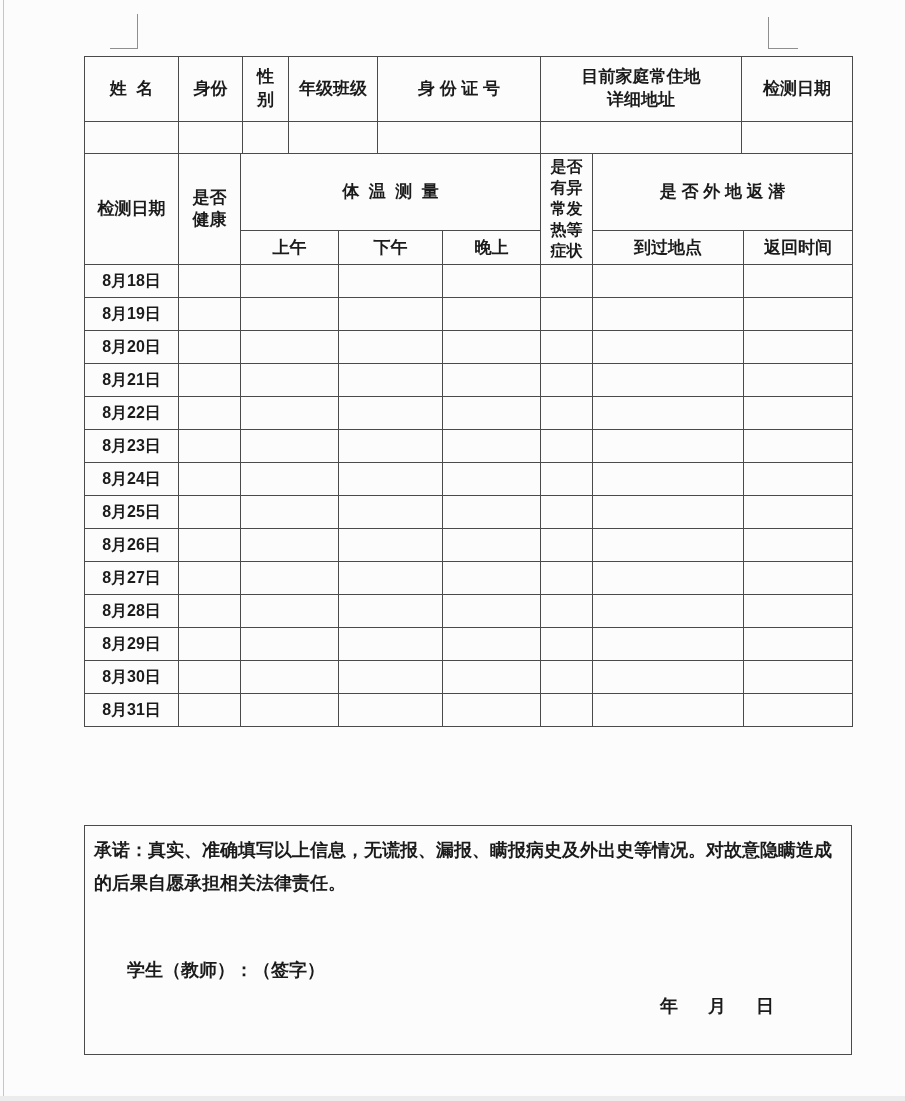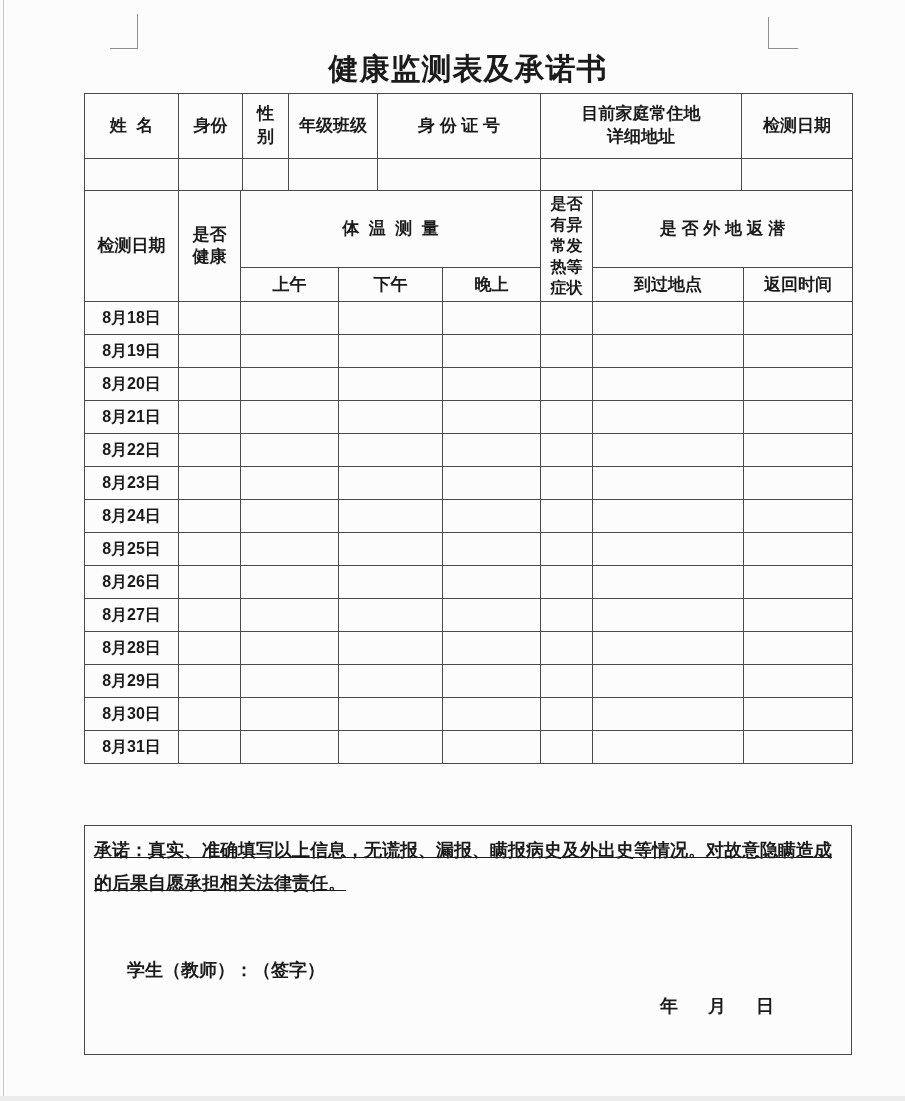--- a/index.html
+++ b/index.html
@@ -55,37 +55,36 @@
   .fever-cell .lbl { line-height: 21px; }
   .commit-box {
     position: absolute; left: 84px; top: 825px;
     width: 766px; height: 228px;
     border: 1px solid #4a4a4a;
     font-weight: bold;
   }
   .cb-title { text-align: center; font-size: 20px; margin-top: 7px; }
   .cb-body {
     margin: 8px 9px 0 9px; font-size: 18px; line-height: 33px;
-    white-space: pre-wrap; text-align: left; text-decoration: underline;
+    white-space: pre-wrap; text-align: left;
   }
   .cb-sig-student { position: absolute; left: 42px; top: 132px; font-size: 18px; }
   .cb-sig-guardian { position: absolute; left: 406px; top: 132px; font-size: 18px; }
   .cb-date { position: absolute; left: 575px; top: 168px; font-size: 18px; white-space: pre; }
 </style>
 </head>
 <body>
 
 <div class="page-edge-left"></div>
 <div class="corner-tl"></div>
 <div class="corner-tr"></div>
 
 <div class="content">
 
   <div class="doc-title">
-    <div>健康监测表及承诺书</div>
   </div>
 
   <table id="info-table">
     <colgroup>
       <col style="width:94px">
         <col style="width:64px">
         <col style="width:46px">
       <col style="width:89px">
         <col style="width:163px">
         <col style="width:201px">

